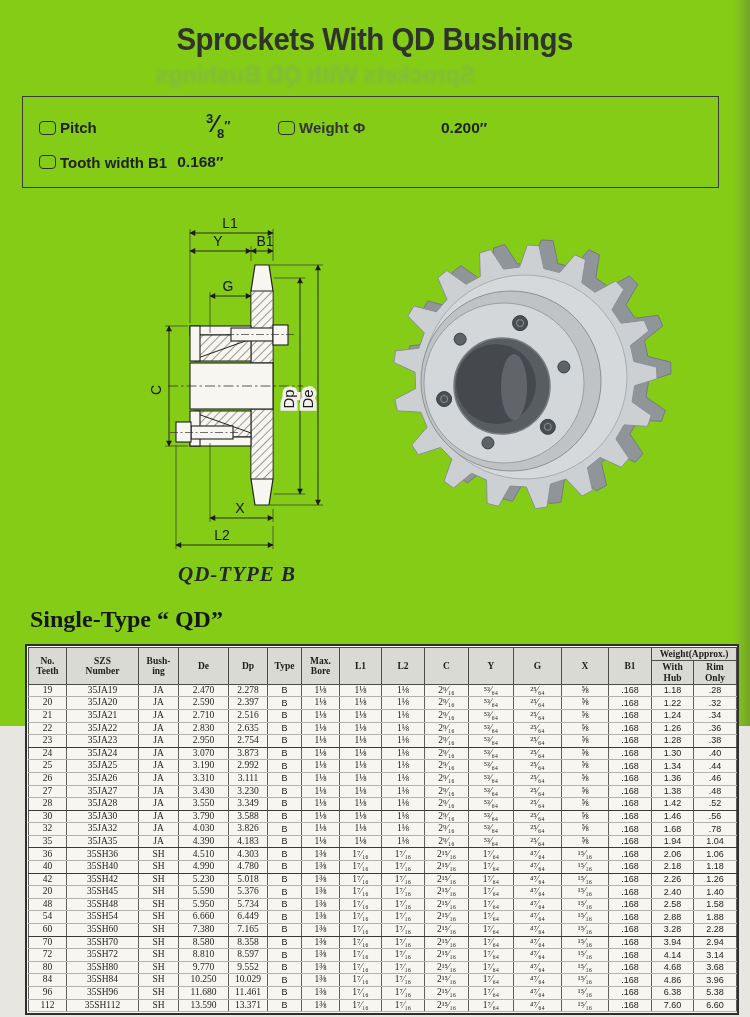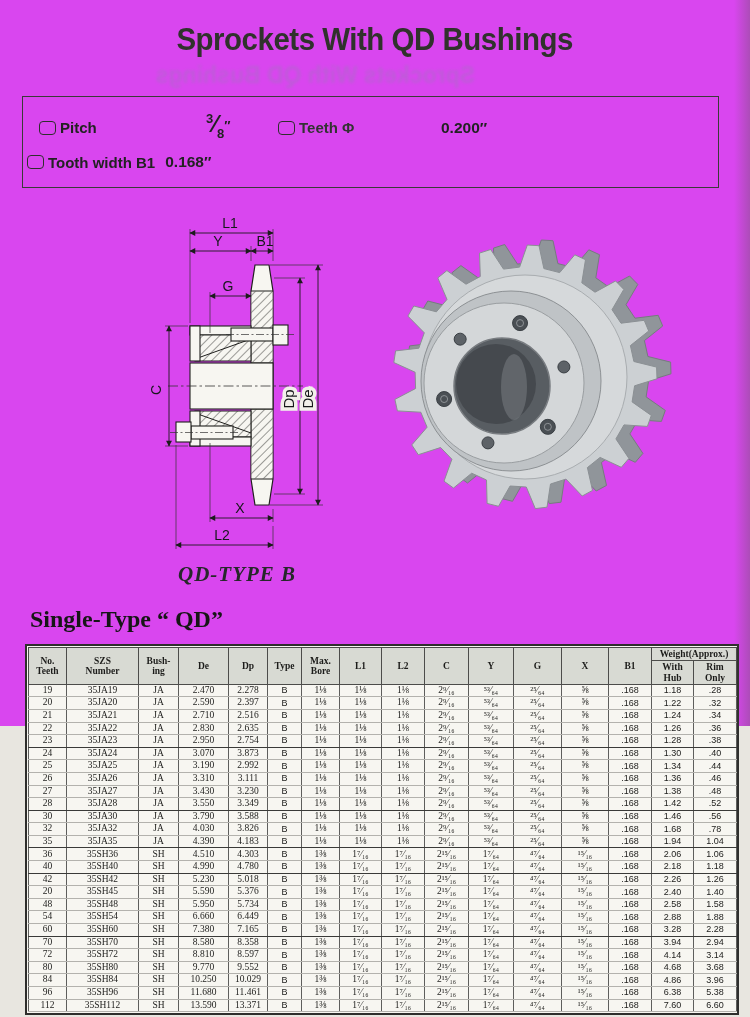--- a/index.html
+++ b/index.html
@@ -1,17 +1,17 @@
 <!DOCTYPE html>
 <html><head>
 <meta charset="utf-8">
 <style>
   html,body{margin:0;padding:0;}
   body{width:750px;height:1017px;overflow:hidden;background:#e8e6e0;}
-  .page{position:relative;width:750px;height:726px;background:#d946ef;font-family:"Liberation Sans",sans-serif;color:#1e1e1c;}
+  .page{position:relative;width:750px;height:726px;background:#84cc16;font-family:"Liberation Sans",sans-serif;color:#1e1e1c;}
   .edge-band{position:absolute;right:0;top:0;width:16px;height:100%;background:linear-gradient(to right,rgba(0,0,0,0),rgba(90,88,82,.35));pointer-events:none;}
 
   
   .doc-title{position:absolute;top:22px;left:0;width:100%;text-align:center;font-size:31px;font-weight:bold;color:#30322c;letter-spacing:-.5px;}
   .doc-title>span{display:inline-block;transform:scaleX(.95);}
   .ghost-title{position:absolute;top:62px;left:165px;width:310px;text-align:center;font-size:23px;font-weight:bold;color:#7d8fa0;opacity:.28;filter:blur(1.6px);transform:scaleX(-1);white-space:nowrap;}
 
   
   .spec-box{position:absolute;left:22px;top:96px;width:695px;height:90px;border:1.6px solid #3a3a38;}
   .spec-item{position:absolute;display:flex;align-items:center;}
@@ -53,26 +53,26 @@
     <div class="spec-item" style="left:16px;top:22px;">
       <span class="cbx"></span>
       <span class="spec-label">Pitch</span>
     </div>
     <div class="spec-item" style="left:183px;top:14px;">
       <span class="bigfrac"><sup>3</sup>⁄<sub>8</sub></span>
       <span class="prime">″</span>
     </div>
     <div class="spec-item" style="left:255px;top:22px;">
       <span class="cbx"></span>
-      <span class="spec-label reg">Teeth Φ</span>
+      <span class="spec-label reg">Weight Φ</span>
     </div>
     <div class="spec-item" style="left:418px;top:22px;align-items:center;">
       <span class="spec-value">0.200″</span>
     </div>
-    <div class="spec-item" style="left:4px;top:56px;justify-content:flex-end;">
+    <div class="spec-item" style="left:16px;top:56px;justify-content:flex-end;">
       <span class="cbx"></span>
       <span class="spec-label">Tooth width B1</span>
       <span class="spec-value" style="margin-left:10px;">0.168″</span>
     </div>
   </div>
 
   <svg class="diagram" width="252" height="348" viewBox="0 0 252 348">
     <defs>
       <marker id="ar" viewBox="0 0 10 10" refX="9" refY="5" markerWidth="9" markerHeight="6.5" orient="auto-start-reverse">
         <path d="M0,0 L10,5 L0,10 z" fill="#1c1c1c"></path>

